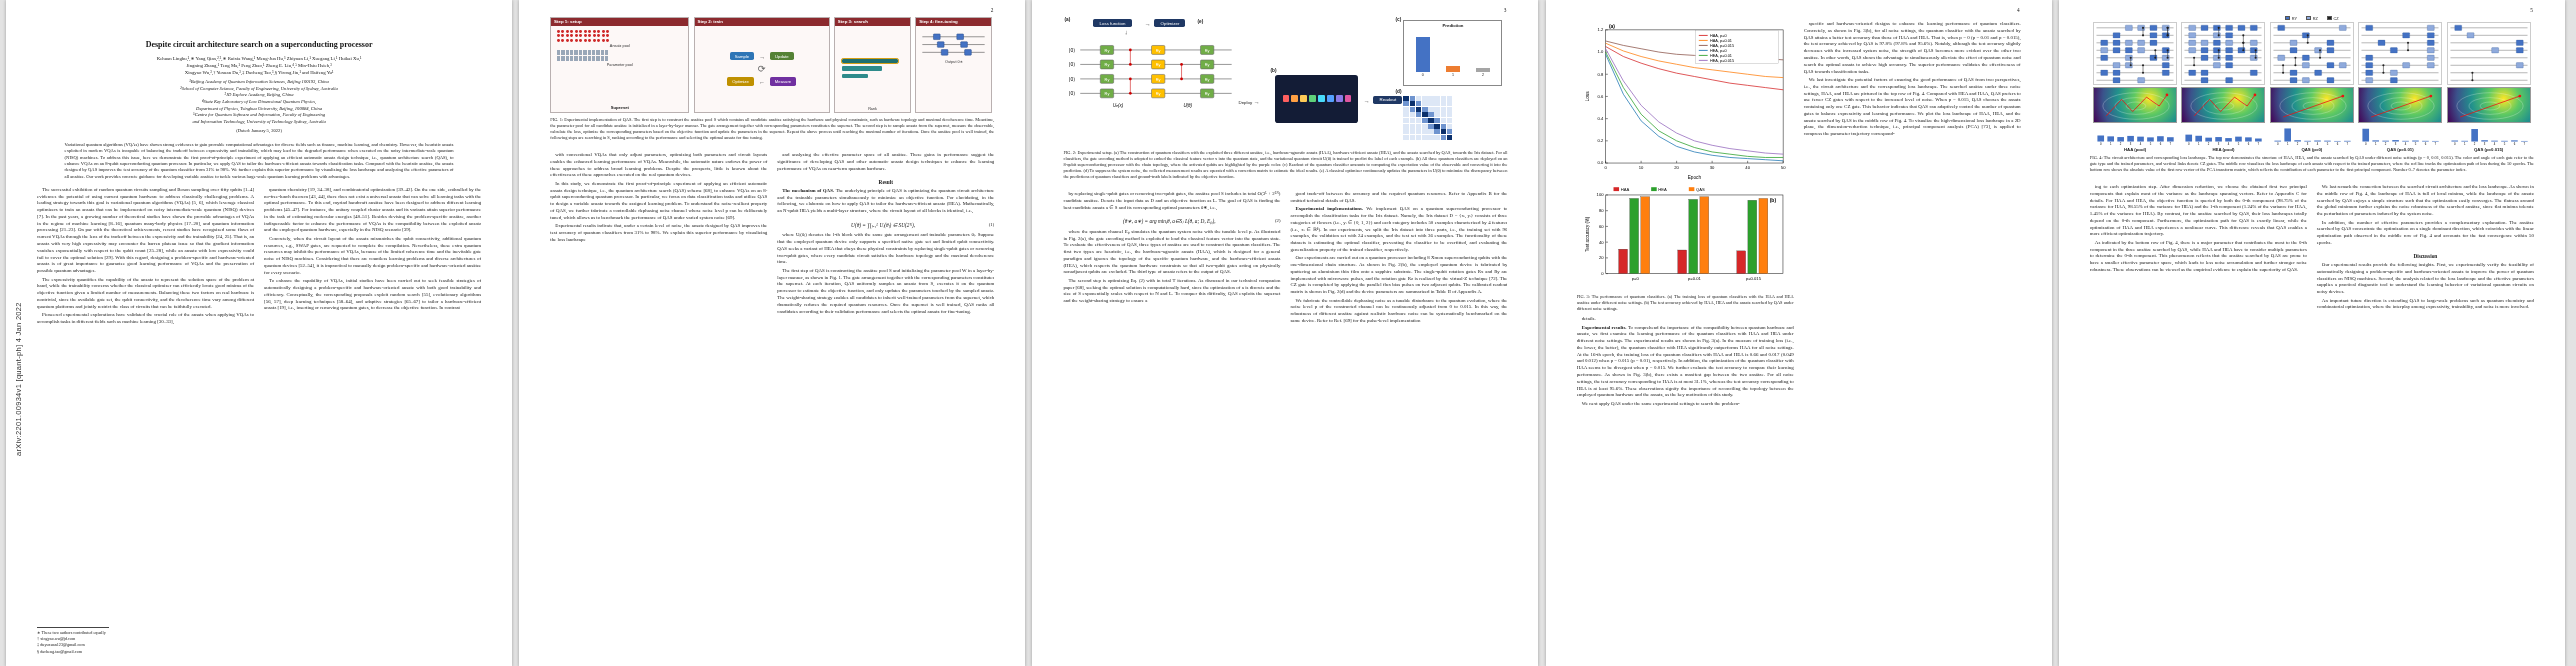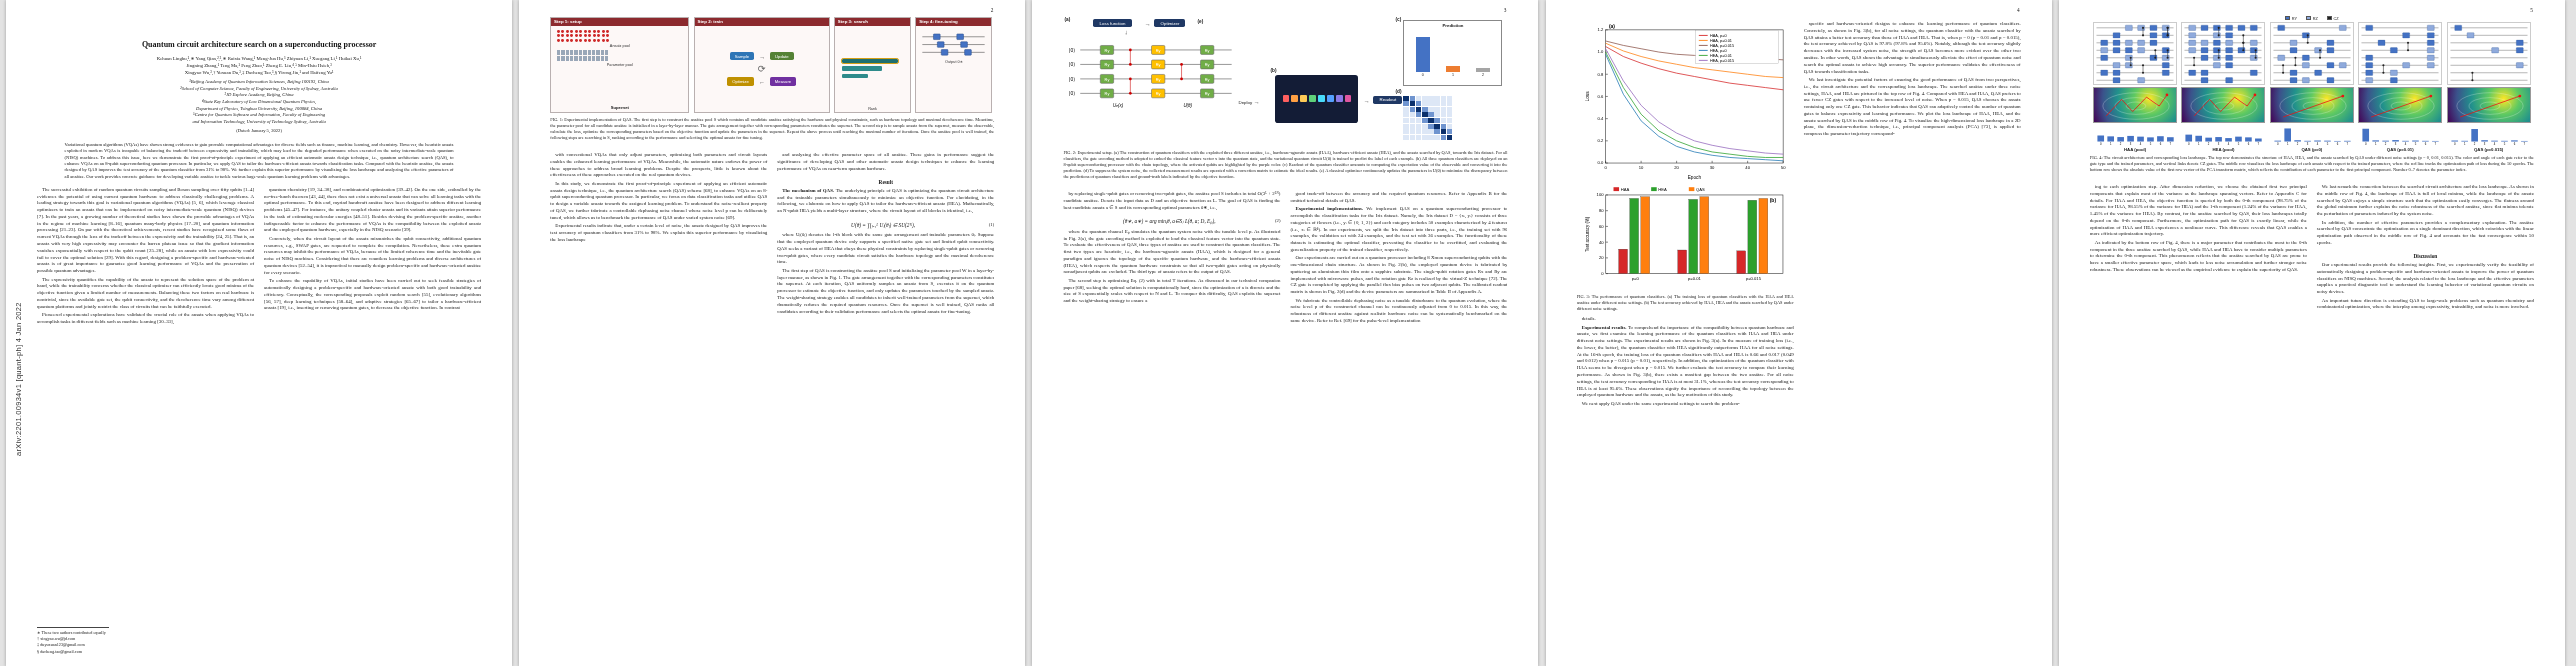--- a/index.html
+++ b/index.html
@@ -87,21 +87,21 @@
   .f4-pca{margin-top:2.2px}
   .f4-label{font-size:4.3px;font-weight:bold;font-family:"Liberation Sans",sans-serif;margin-top:1.1px}
 </style>
 </head>
 <body>
 
 <div class="pages">
 
   <section class="page">
     <div class="arxiv-side">arXiv:2201.00934v1  [quant-ph]  4 Jan 2022</div>
-    <h1 class="title">Quantum circuit architecture search on a superconducting processor</h1>
+    <h1 class="title">Despite circuit architecture search on a superconducting processor</h1>
     <div class="authors">
       <div>Kehuan Linghu,¹,∗ Yang Qian,²,³,∗ Ruixia Wang,¹ Meng-Jun Hu,¹ Zhiyuan Li,¹ Xuegang Li,¹ Huikai Xu,¹</div>
       <div>Jingning Zhang,¹ Teng Ma,¹ Peng Zhao,¹ Zheng E. Liu,⁴,⁵ Min-Hsiu Hsieh,³</div>
       <div>Xingyao Wu,³,† Yuxuan Du,³,‡ Dacheng Tao,³,§ Yirong Jin,¹ and Haifeng Yu¹</div>
     </div>
     <div class="affils">
       <div>¹Beijing Academy of Quantum Information Sciences, Beijing 100193, China</div>
       <div>²School of Computer Science, Faculty of Engineering, University of Sydney, Australia</div>
       <div>³JD Explore Academy, Beijing, China</div>
       <div>⁴State Key Laboratory of Low Dimensional Quantum Physics,</div>

